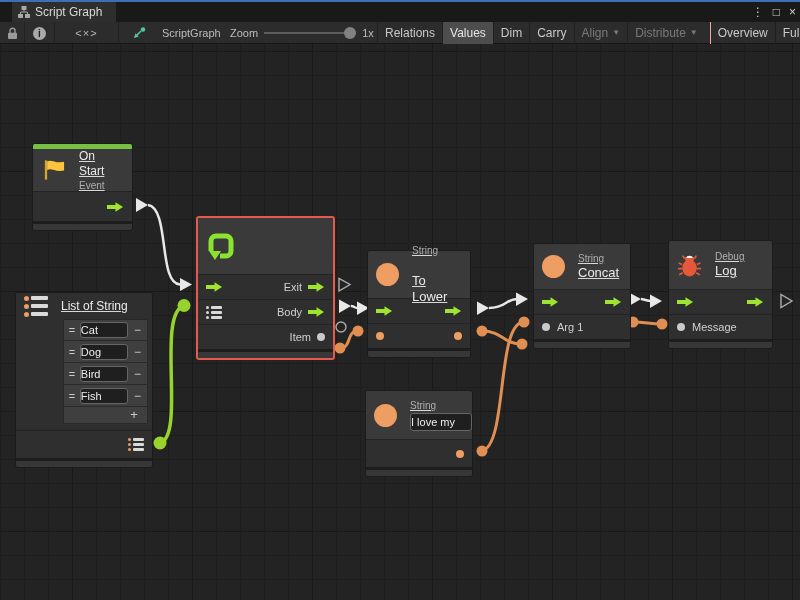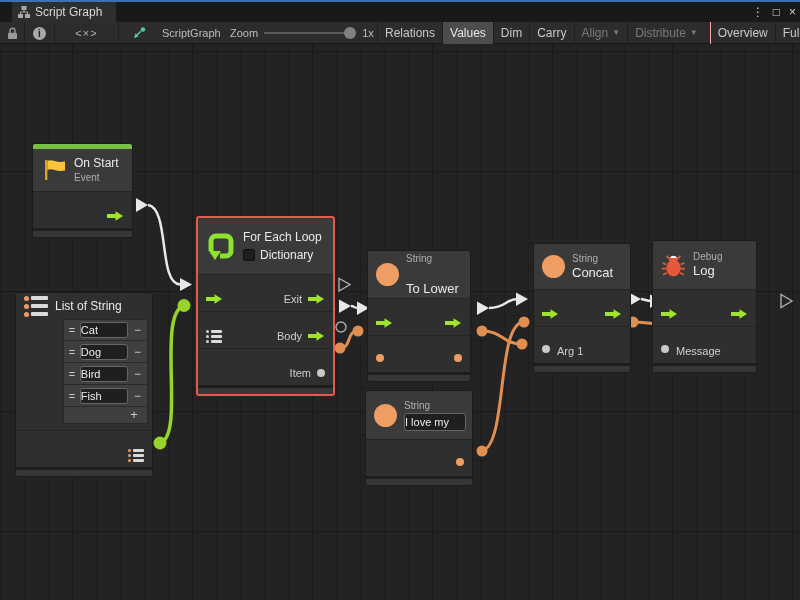--- a/index.html
+++ b/index.html
@@ -51,24 +51,24 @@
   .wires{position:absolute;left:0;top:0;width:800px;height:556px;pointer-events:none;}
   .wire-white{stroke:var(--wire-white);stroke-width:2.5;fill:none;}
   .wire-green{stroke:var(--list-green);stroke-width:3.5;fill:none;}
   .wire-orange{stroke:var(--wire-orange);stroke-width:3;fill:none;}
   .tri-white{fill:var(--wire-white);}
   .dot-green{fill:var(--list-green);} .dot-orange{fill:var(--wire-orange);}
   .hollow{fill:none;stroke:#ACACAC;stroke-width:1.4;}
   
   .node{position:absolute;background:var(--node-bg);border:1px solid #1B1B1B;border-radius:3px;color:var(--text);}
   .node.selected{border:2px solid var(--sel-red);}
-  .n-head{background:var(--node-head);display:flex;align-items:center;gap:7px;padding:0 10px 0 8px;border-radius:2px 2px 0 0;}
+  .n-head{background:var(--node-head);display:flex;align-items:center;gap:13px;padding:0 10px 0 8px;border-radius:2px 2px 0 0;text-decoration:underline;}
   .n-title{font-size:12px;color:#EAEAEA;line-height:1.25;}
   .n-type{font-size:10px;color:var(--text-dim);line-height:1.3;}
-  .n-row{display:flex;align-items:flex-start;height:21px;padding:18px 8px;border-top:1px solid #242424;font-size:11px;color:#D0D0D0;}
+  .n-row{display:flex;align-items:center;height:21px;padding:12px 8px;border-top:1px solid #242424;font-size:11px;color:#D0D0D0;}
   .n-foot{height:9px;background:var(--node-foot);border-top:3px solid #1D1D1D;border-radius:0 0 2px 2px;}
   .spacer{flex:1;}
   .rgroup{margin-left:auto;display:flex;align-items:center;gap:6px;}
   .flow-arrow{width:17px;height:12px;display:block;}
   .flow-arrow path{fill:var(--flow-green);}
   .pdot{width:8px;height:8px;border-radius:50%;}
   .pdot.orange{background:var(--value-orange);} .pdot.teal{background:var(--index-teal);} .pdot.gray{background:#C9C9C9;}
   .bigdot{width:23px;height:23px;border-radius:50%;background:var(--value-orange);flex-shrink:0;}
   .field{background:#1F1F1F;border:1px solid #666;border-radius:3px;color:#EDEDED;font-size:11px;padding:1px 0;outline:none;}
   
@@ -304,27 +304,20 @@
       <div class="n-foot"></div>
     </div>
 
     <div class="node selected" style="left:196px;top:172px;width:139px;">
       <div class="n-head" style="height:56px;">
         <svg width="30" height="30" viewBox="0 0 30 30">
           <rect x="5" y="5" width="20" height="20" rx="5" fill="none" stroke="#8BE22F" stroke-width="5"></rect>
           <rect x="2" y="20" width="12" height="8" fill="var(--node-head)"></rect>
           <polygon points="3,20 15,20 9,29" fill="#8BE22F"></polygon>
         </svg>
-        <div>
-          <div class="n-title">For Each Loop</div>
-          <div style="display:flex;align-items:center;gap:5px;margin-top:3px;">
-            <span class="checkbox"></span>
-            <span class="n-title">Dictionary</span>
-          </div>
-        </div>
       </div>
       <div class="n-row">
         <svg class="flow-arrow" viewBox="0 0 18 12">
             <path d="M0 4 H9 V1 L17 6 L9 11 V8 H0 Z"></path>
           </svg>
         <span class="rgroup">
           <span>Exit</span>
           <svg class="flow-arrow" viewBox="0 0 18 12">
               <path d="M0 4 H9 V1 L17 6 L9 11 V8 H0 Z"></path>
             </svg>
@@ -403,21 +396,21 @@
             <path d="M0 4 H9 V1 L17 6 L9 11 V8 H0 Z"></path>
           </svg>
       </div>
       <div class="n-row" style="height:22px;">
         <span class="pdot gray"></span>
         <span style="margin-left:7px;">Arg 1</span>
       </div>
       <div class="n-foot"></div>
     </div>
 
-    <div class="node" style="left:652px;top:196px;width:105px;">
+    <div class="node" style="left:668px;top:196px;width:105px;">
       <div class="n-head" style="height:48px;">
         <svg width="25" height="25" viewBox="0 0 24 24">
           <path d="M7 5 L5.5 2.5 M17 5 L18.5 2.5" stroke="var(--bug-red)" stroke-width="1.6"></path>
           <path d="M6.5 4 h11 l-2 4 h-7 z" fill="var(--bug-red)"></path>
           <ellipse cx="12" cy="14.5" rx="7" ry="8" fill="var(--bug-red)"></ellipse>
           <path d="M5 11 L1.5 9.5 M5 15 H1 M5.5 19 L2 21 M19 11 L22.5 9.5 M19 15 H23 M18.5 19 L22 21" stroke="var(--bug-red)" stroke-width="1.6"></path>
           <path d="M9 4.8 a3 2.2 0 0 1 6 0 z" fill="#FFFFFF" opacity="0.95"></path>
         </svg>
         <div>
           <div class="n-type">Debug</div>

